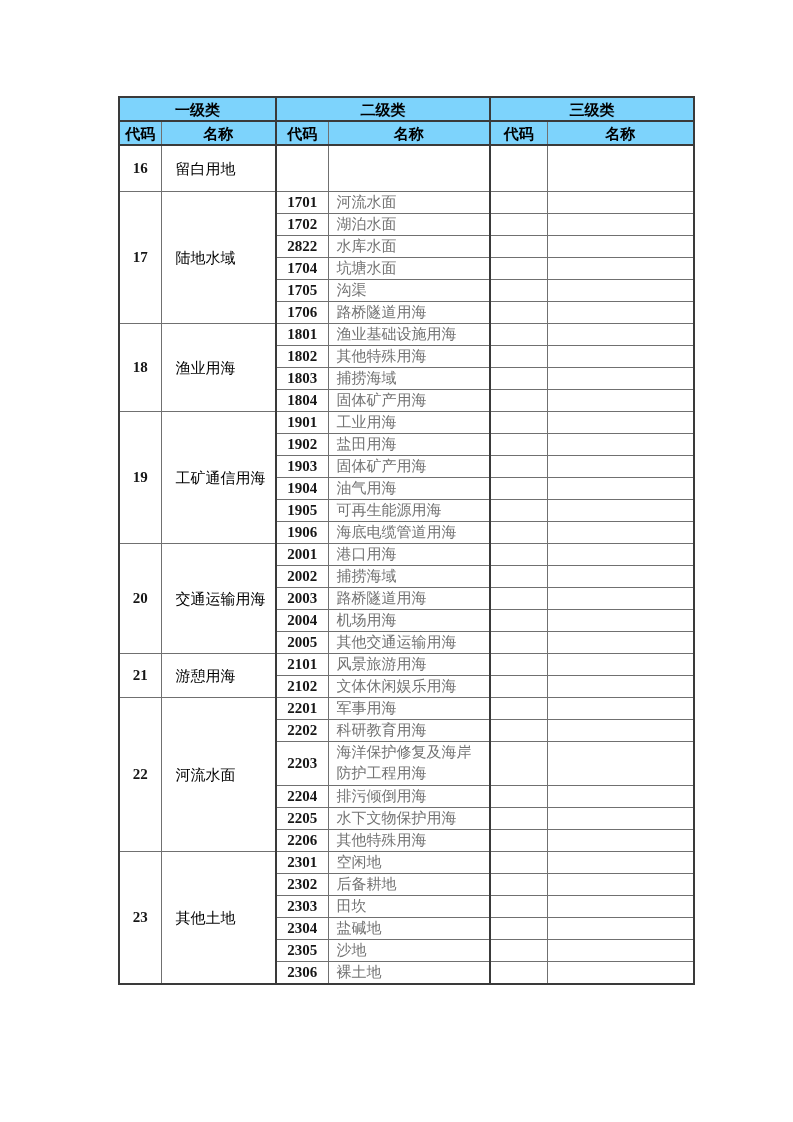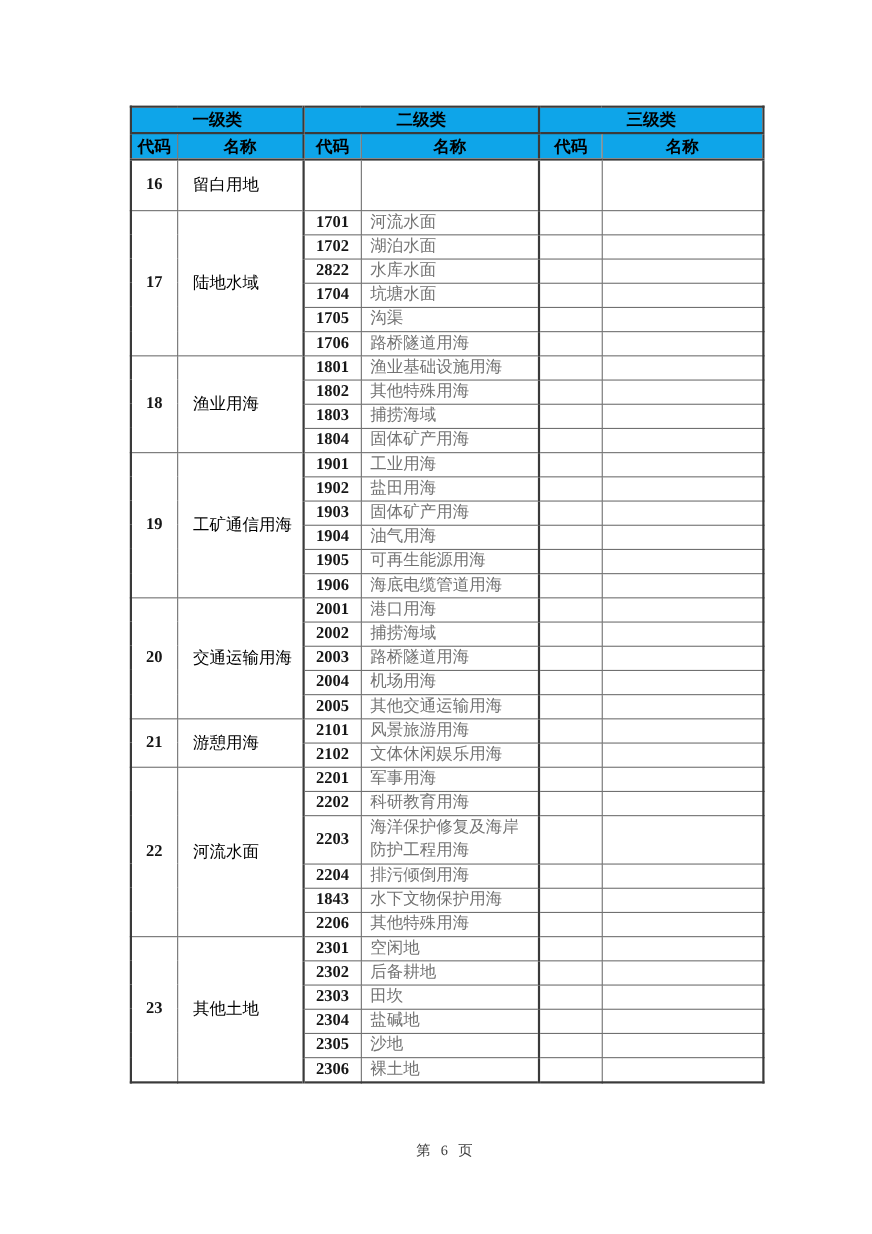--- a/index.html
+++ b/index.html
@@ -13,21 +13,21 @@
     position:absolute; left:118px; top:96px; width:575px;
     border-collapse:collapse; table-layout:fixed;
     border:2px solid #3a3a3a;
   }
   .cls th, .cls td {
     border:1px solid #707070;
     padding:0; font-size:15px; line-height:1.4;
     overflow:hidden;
   }
   .cls thead th {
-    background:#0ea5e9;
+    background:#7dd3fc;
     font-family:"Liberation Sans", sans-serif;
     font-weight:bold; color:#000;
     height:22px; 
     border-bottom:2px solid #3a3a3a;
   }
   
   .gsl { border-left:2px solid #3a3a3a !important; }
 
   .cls tbody tr { height:22px; }
   .cls tbody tr.row-single { height:46px; }
@@ -263,21 +263,21 @@
           <td class="c-code gsl"></td>
           <td class="c-l3name"></td>
         </tr>
         <tr>
           <td class="c-code gsl">2204</td>
           <td class="c-l2name">排污倾倒用海</td>
           <td class="c-code gsl"></td>
           <td class="c-l3name"></td>
         </tr>
         <tr>
-          <td class="c-code gsl">1843</td>
+          <td class="c-code gsl">2205</td>
           <td class="c-l2name">水下文物保护用海</td>
           <td class="c-code gsl"></td>
           <td class="c-l3name"></td>
         </tr>
         <tr>
           <td class="c-code gsl">2206</td>
           <td class="c-l2name">其他特殊用海</td>
           <td class="c-code gsl"></td>
           <td class="c-l3name"></td>
         </tr>
@@ -315,15 +315,14 @@
         </tr>
         <tr>
           <td class="c-code gsl">2306</td>
           <td class="c-l2name">裸土地</td>
           <td class="c-code gsl"></td>
           <td class="c-l3name"></td>
         </tr>
       </tbody>
   </table>
 
-  <div class="page-footer">第 6 页</div>
 
 </div>
 
 </body></html>

